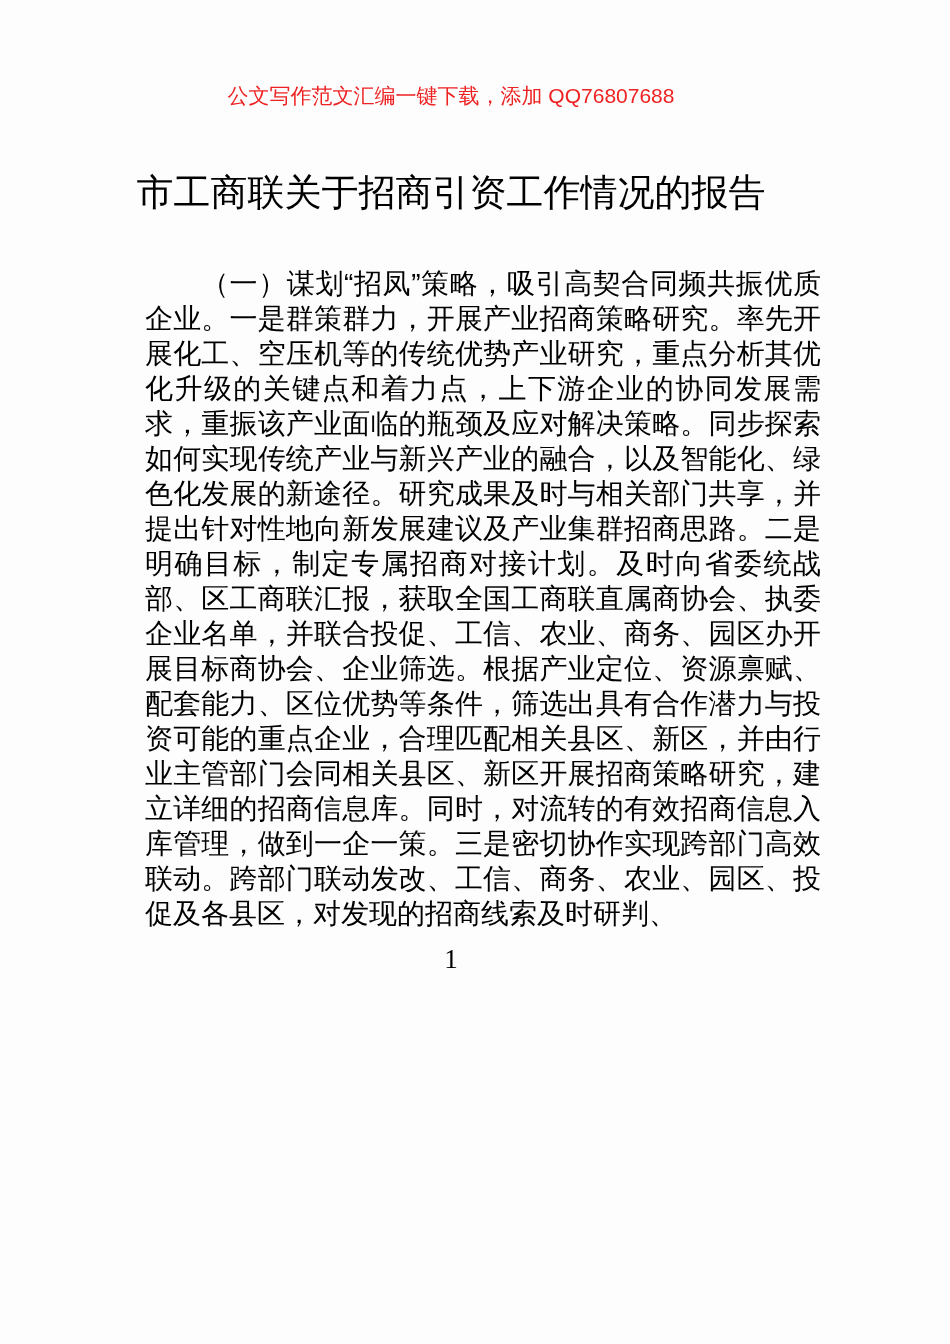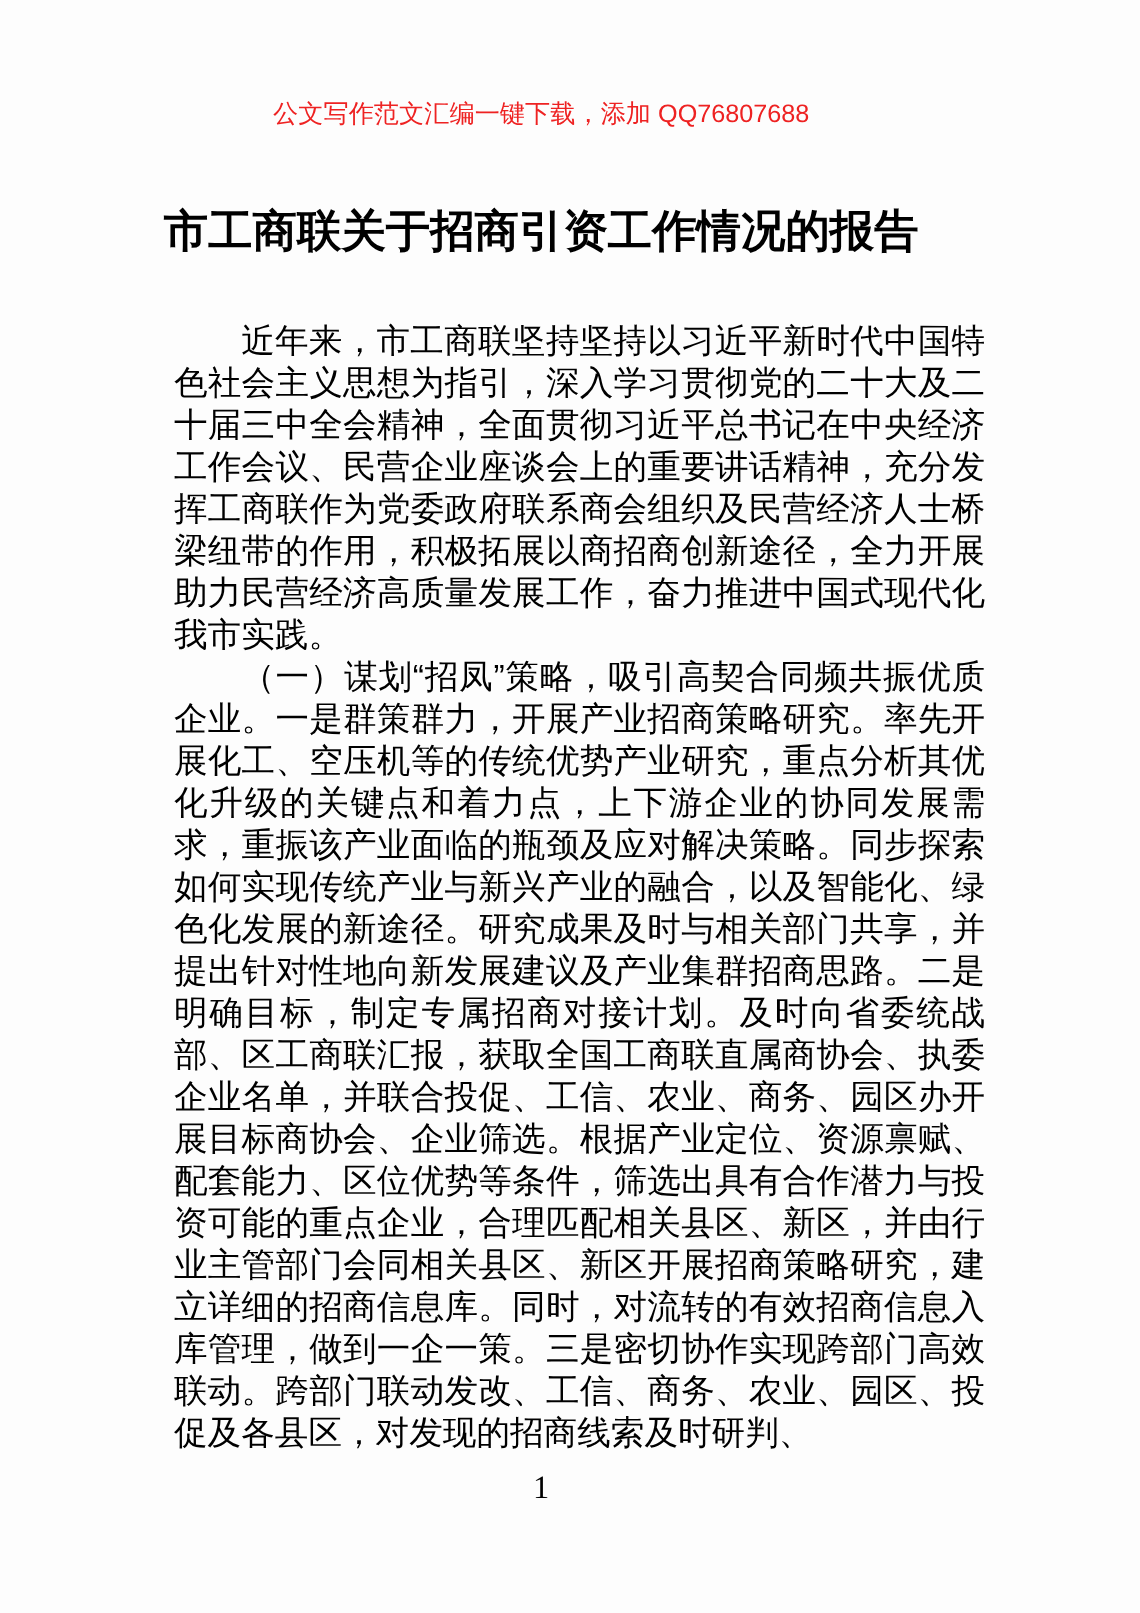--- a/index.html
+++ b/index.html
@@ -22,21 +22,21 @@
     text-align: center;
     font-size: 21px;
     line-height: 26px;
     color: var(--notice_red, #ee2222);
   }
   .title {
     margin: 60px 0 0 0;
     text-align: center;
     font-size: 37px;
     line-height: 48px;
-    font-weight: 700;
+    font-weight: 400;
   }
   .content {
     margin: 49px 0 0 145px;
     width: 676px;
     text-align: justify;
     text-justify: inter-ideograph;
   }
   .para {
     margin: 0;
     font-size: 28px;
@@ -53,18 +53,17 @@
 </style>
 </head>
 <body>
 
 <div class="page">
   <div class="notice">公文写作范文汇编一键下载，添加 QQ76807688</div>
 
   <h1 class="title">市工商联关于招商引资工作情况的报告</h1>
 
   <div class="content">
-    <p class="para">近年来，市工商联坚持坚持以习近平新时代中国特色社会主义思想为指引，深入学习贯彻党的二十大及二十届三中全会精神，全面贯彻习近平总书记在中央经济工作会议、民营企业座谈会上的重要讲话精神，充分发挥工商联作为党委政府联系商会组织及民营经济人士桥梁纽带的作用，积极拓展以商招商创新途径，全力开展助力民营经济高质量发展工作，奋力推进中国式现代化我市实践。</p>
     <p class="para">（一）谋划“招凤”策略，吸引高契合同频共振优质企业。一是群策群力，开展产业招商策略研究。率先开展化工、空压机等的传统优势产业研究，重点分析其优化升级的关键点和着力点，上下游企业的协同发展需求，重振该产业面临的瓶颈及应对解决策略。同步探索如何实现传统产业与新兴产业的融合，以及智能化、绿色化发展的新途径。研究成果及时与相关部门共享，并提出针对性地向新发展建议及产业集群招商思路。二是明确目标，制定专属招商对接计划。及时向省委统战部、区工商联汇报，获取全国工商联直属商协会、执委企业名单，并联合投促、工信、农业、商务、园区办开展目标商协会、企业筛选。根据产业定位、资源禀赋、配套能力、区位优势等条件，筛选出具有合作潜力与投资可能的重点企业，合理匹配相关县区、新区，并由行业主管部门会同相关县区、新区开展招商策略研究，建立详细的招商信息库。同时，对流转的有效招商信息入库管理，做到一企一策。三是密切协作实现跨部门高效联动。跨部门联动发改、工信、商务、农业、园区、投促及各县区，对发现的招商线索及时研判、</p>
   </div>
 
   <div class="pagenum">1</div>
 </div>
 
 </body></html>

